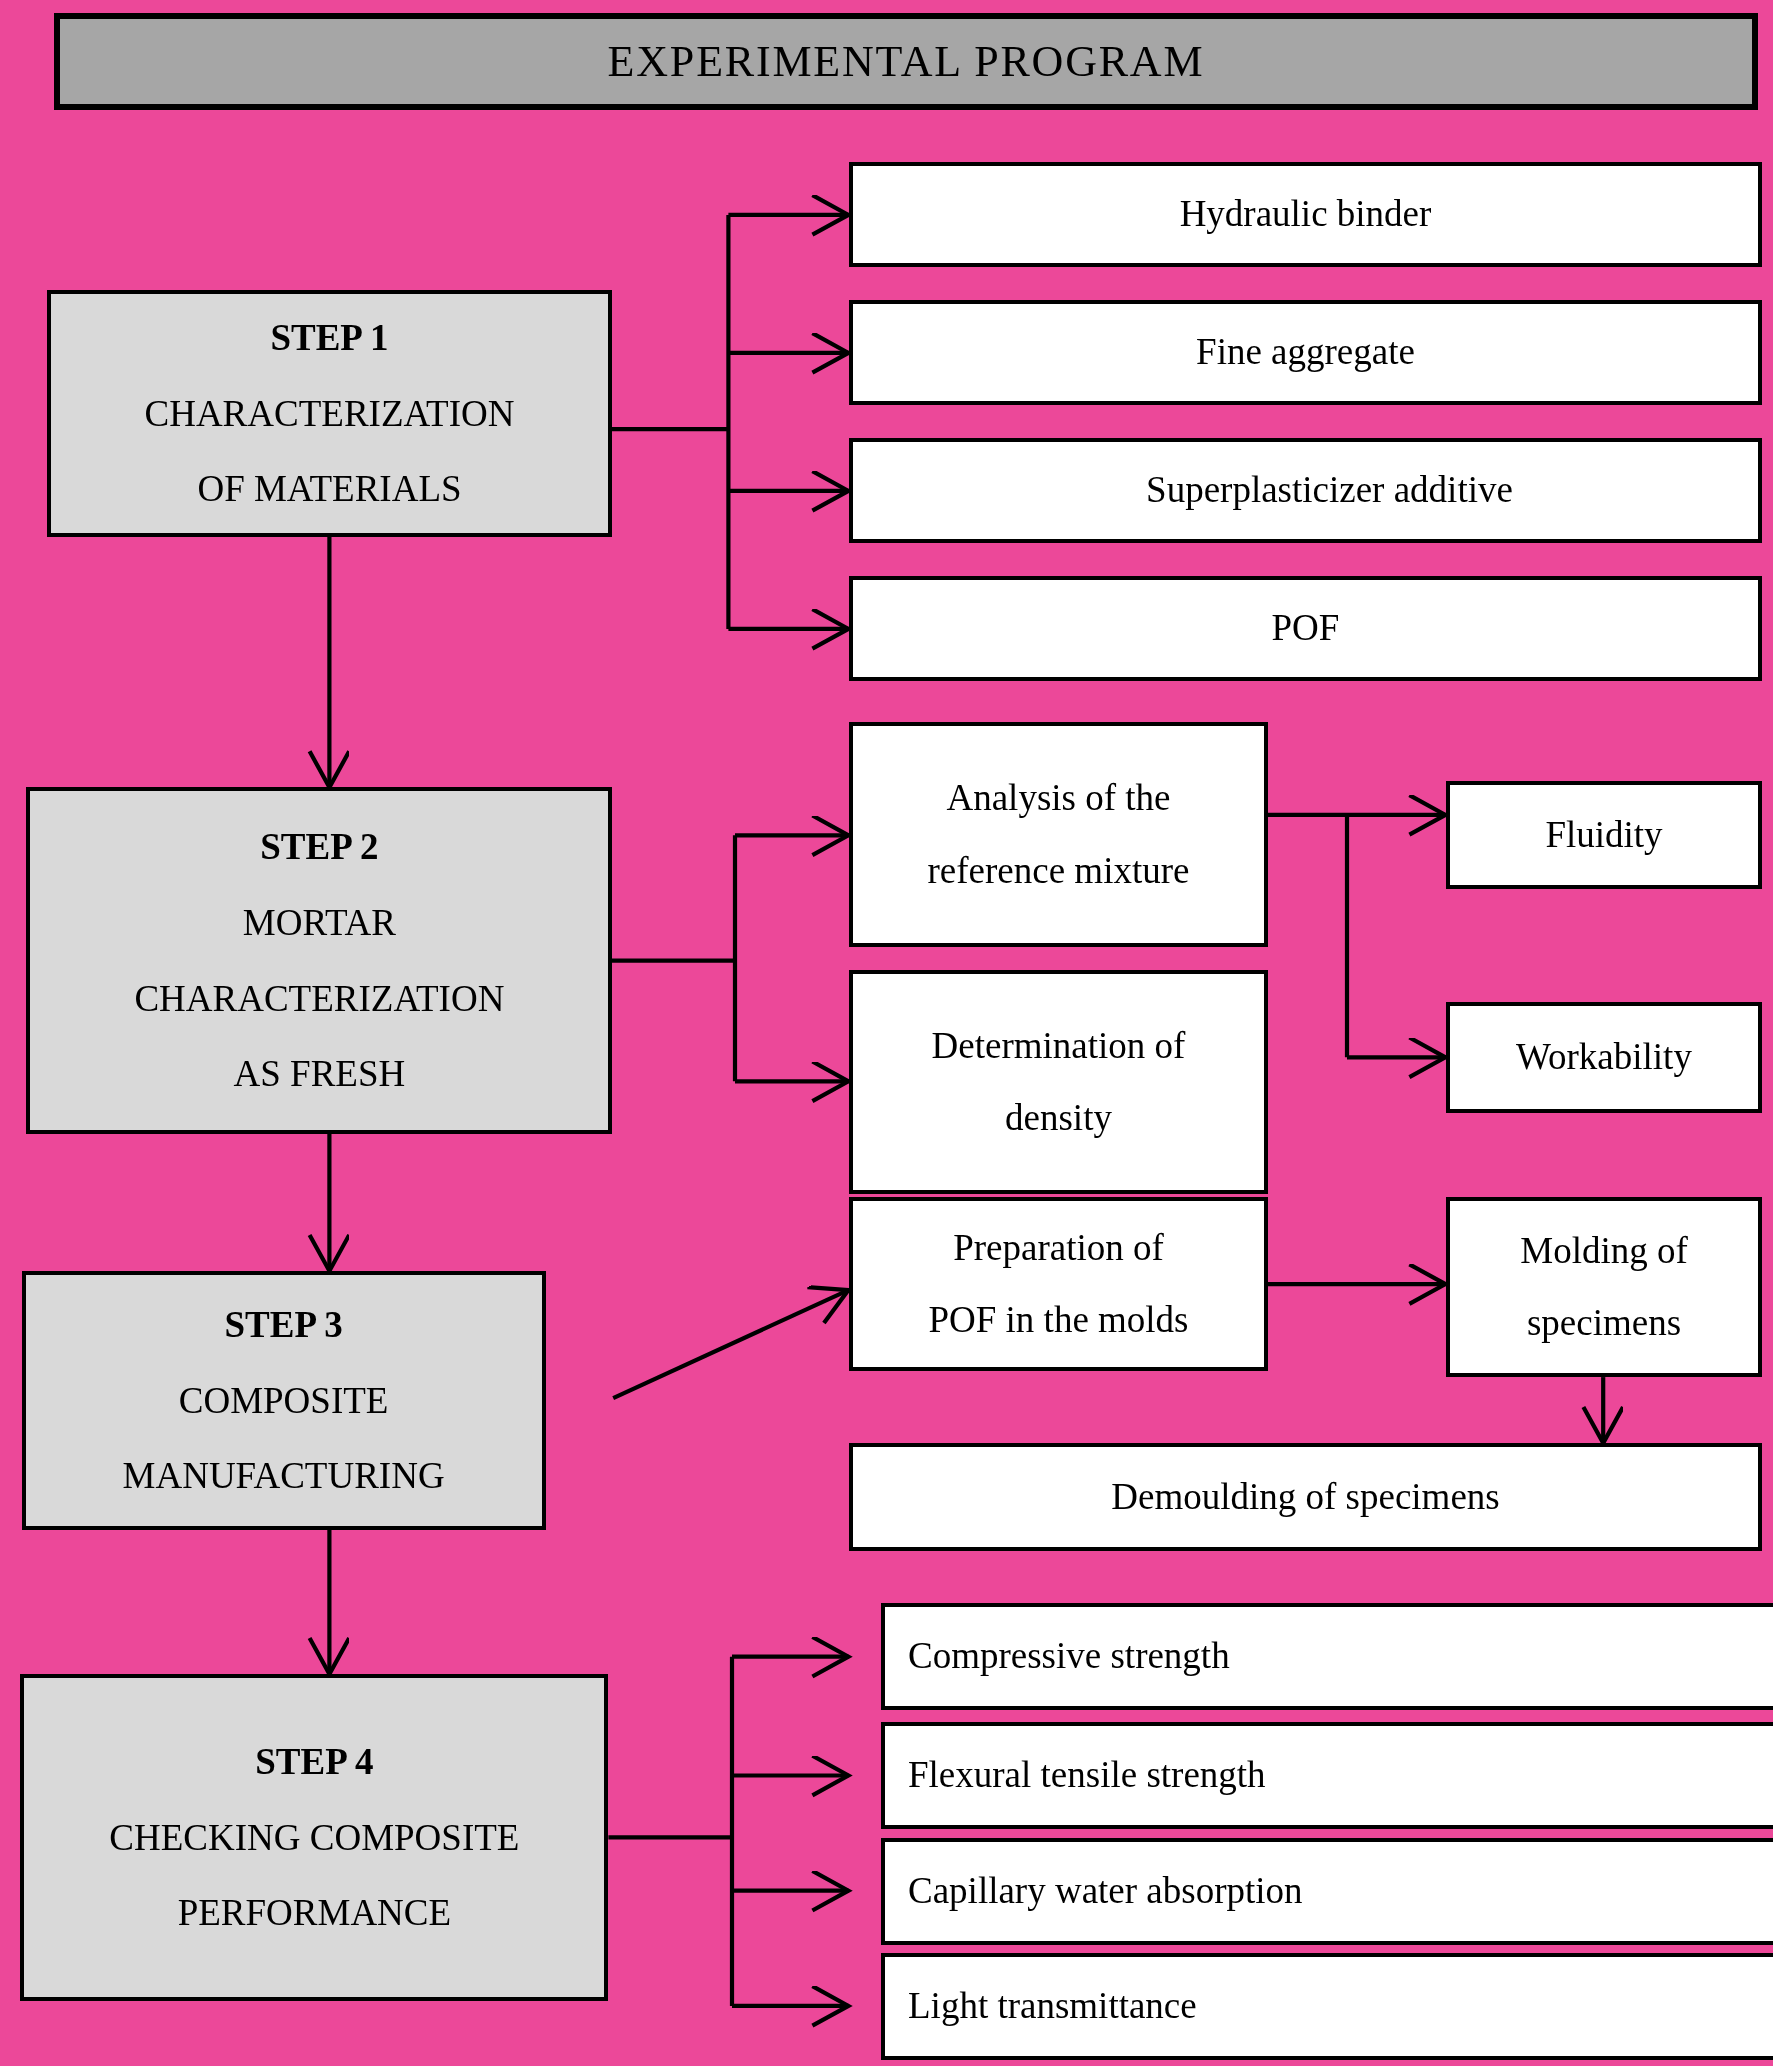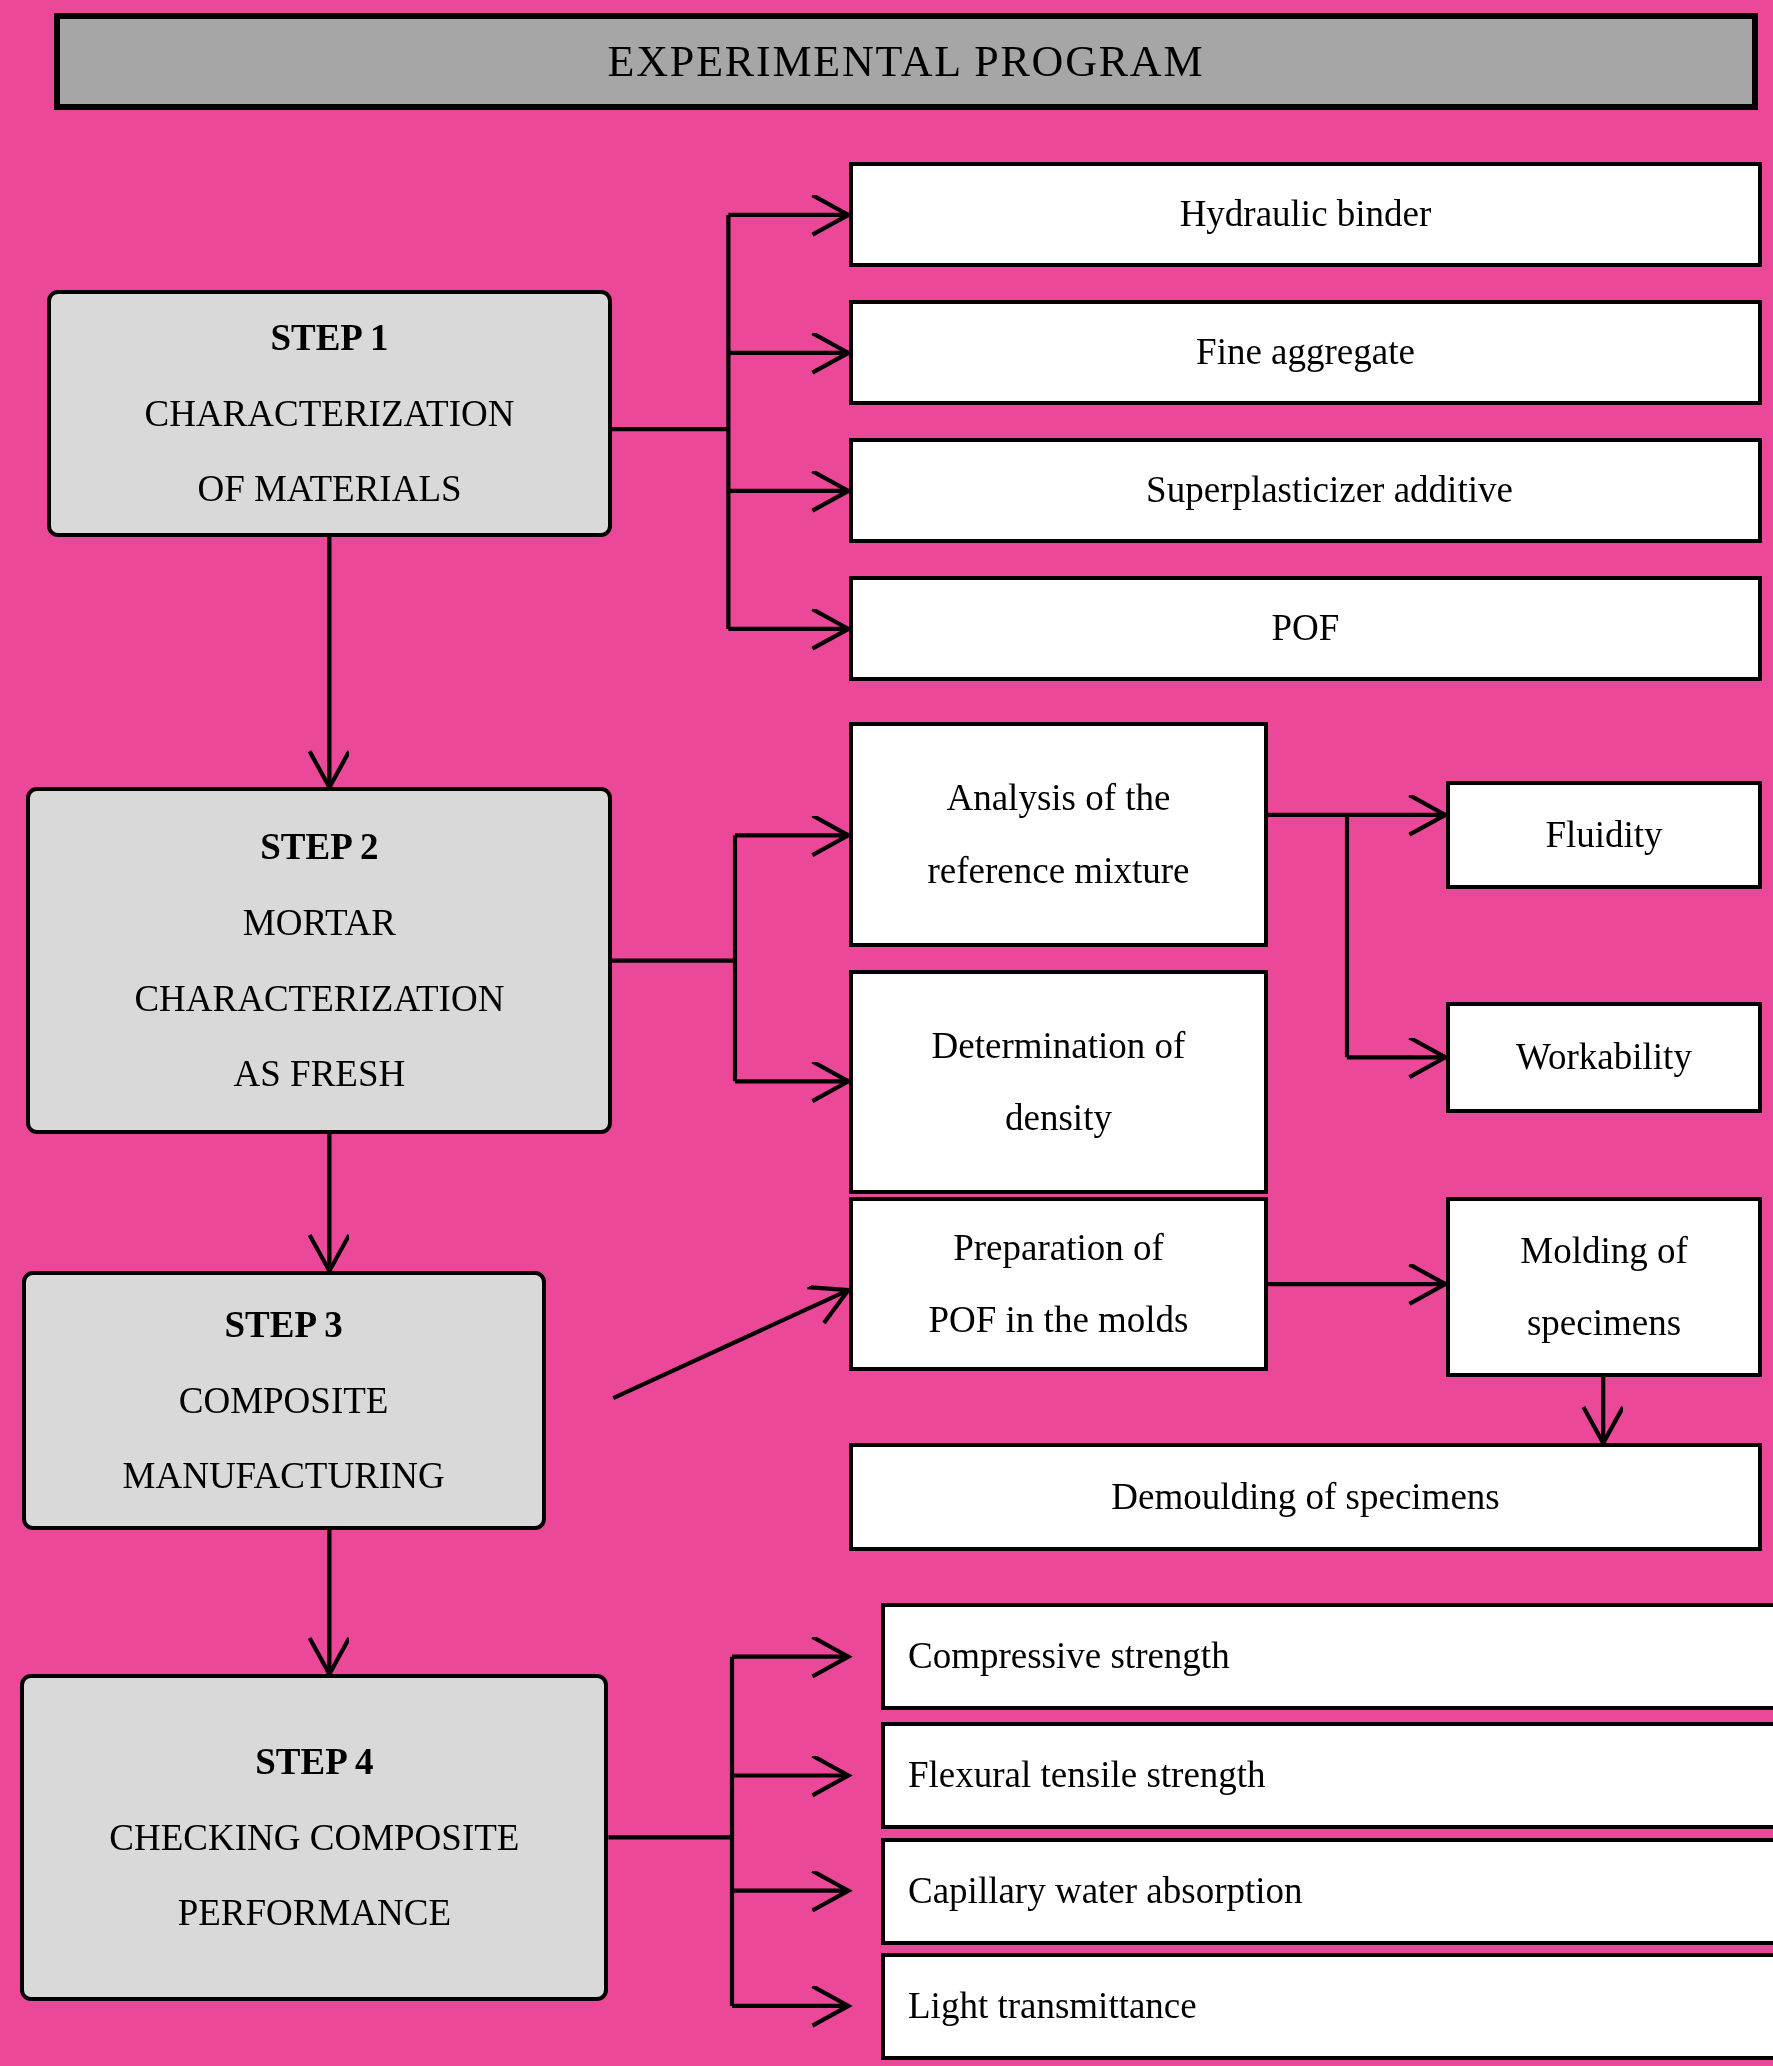--- a/index.html
+++ b/index.html
@@ -26,21 +26,20 @@
   .title{
     background:var(--title_fill,#a6a6a6);
     border-width:6px;
     font-size:44px;
     letter-spacing:1.8px;
   }
   .step{
     background:var(--step_fill,#d9d9d9);
     font-size:37px;
     line-height:2.05;
-    border-radius:11px;
   }
   .step-heading{font-weight:bold;}
   .white{
     background:var(--box_fill,#ffffff);
     font-size:37px;
     line-height:1.95;
   }
   .white.left{
     align-items:flex-start;
     text-align:right;

